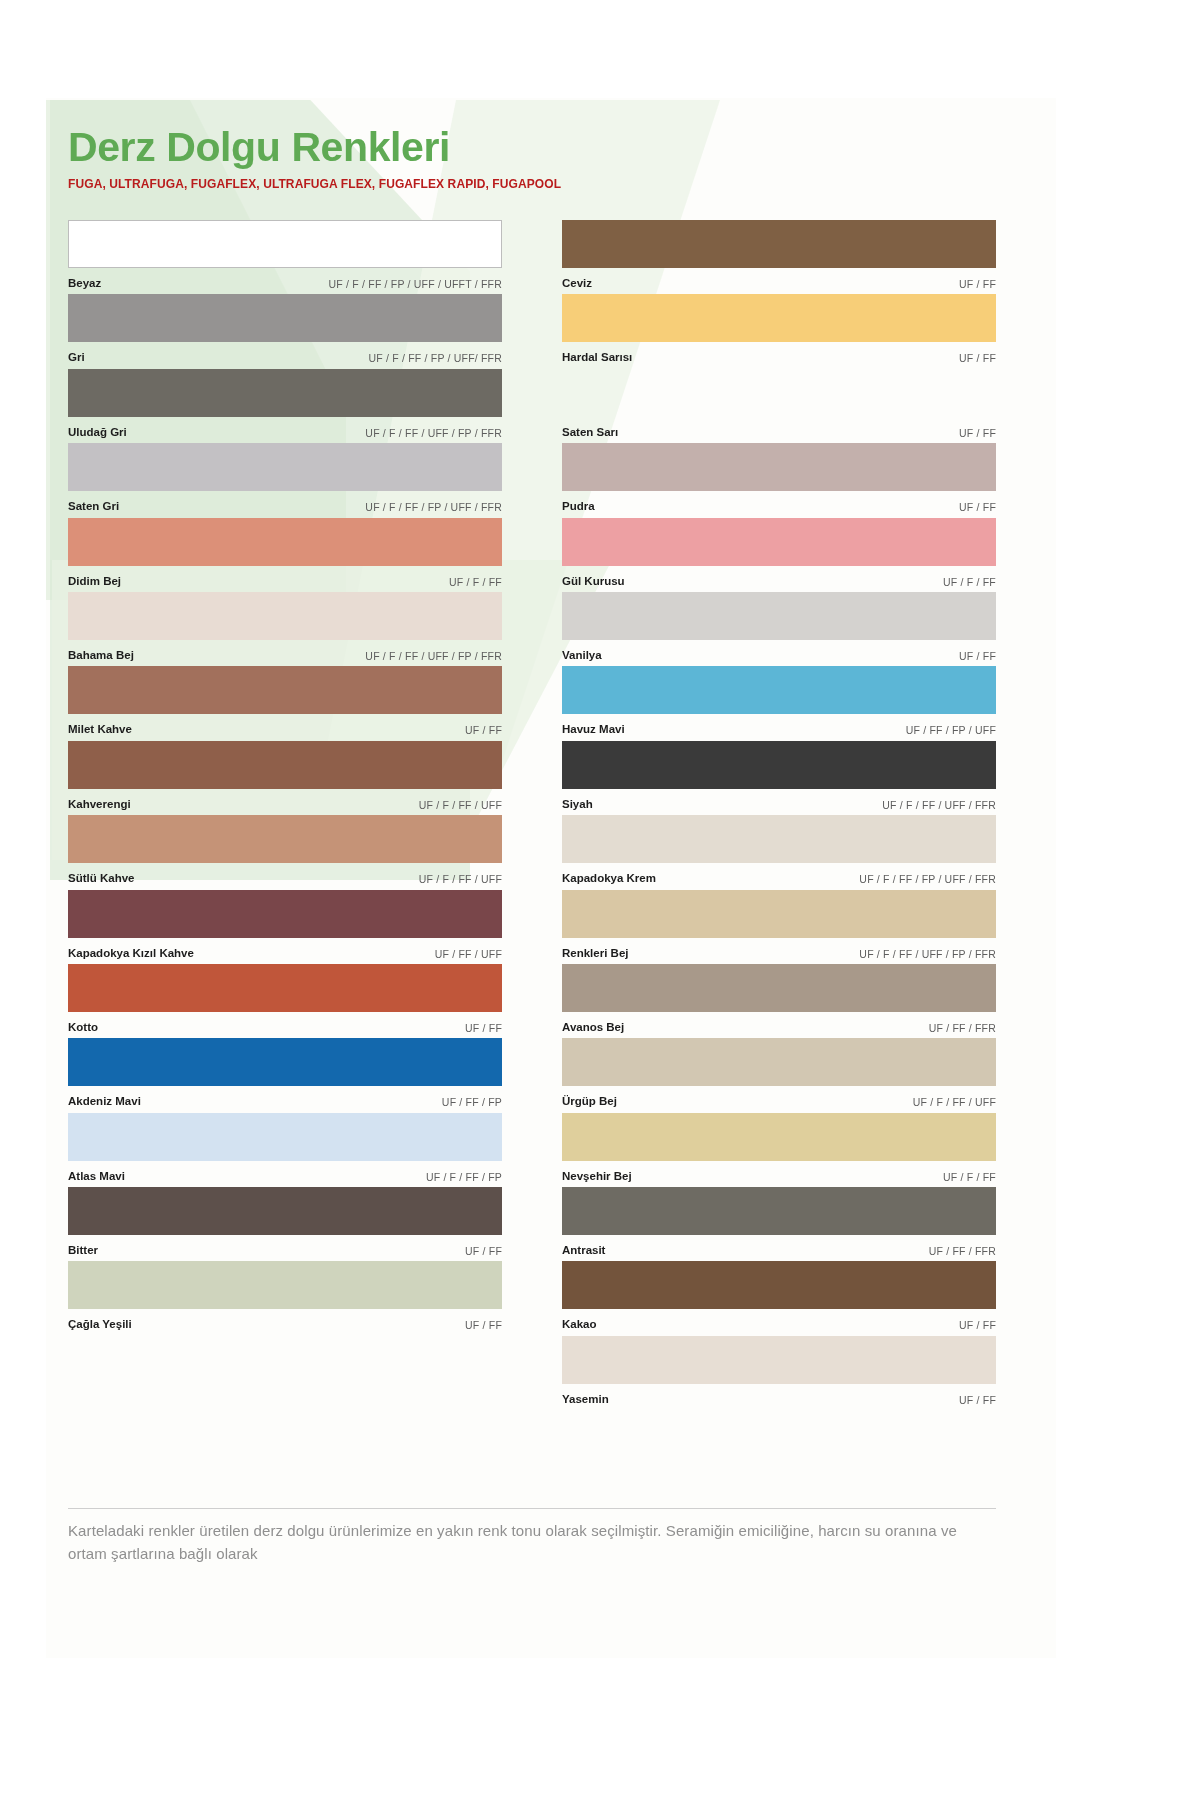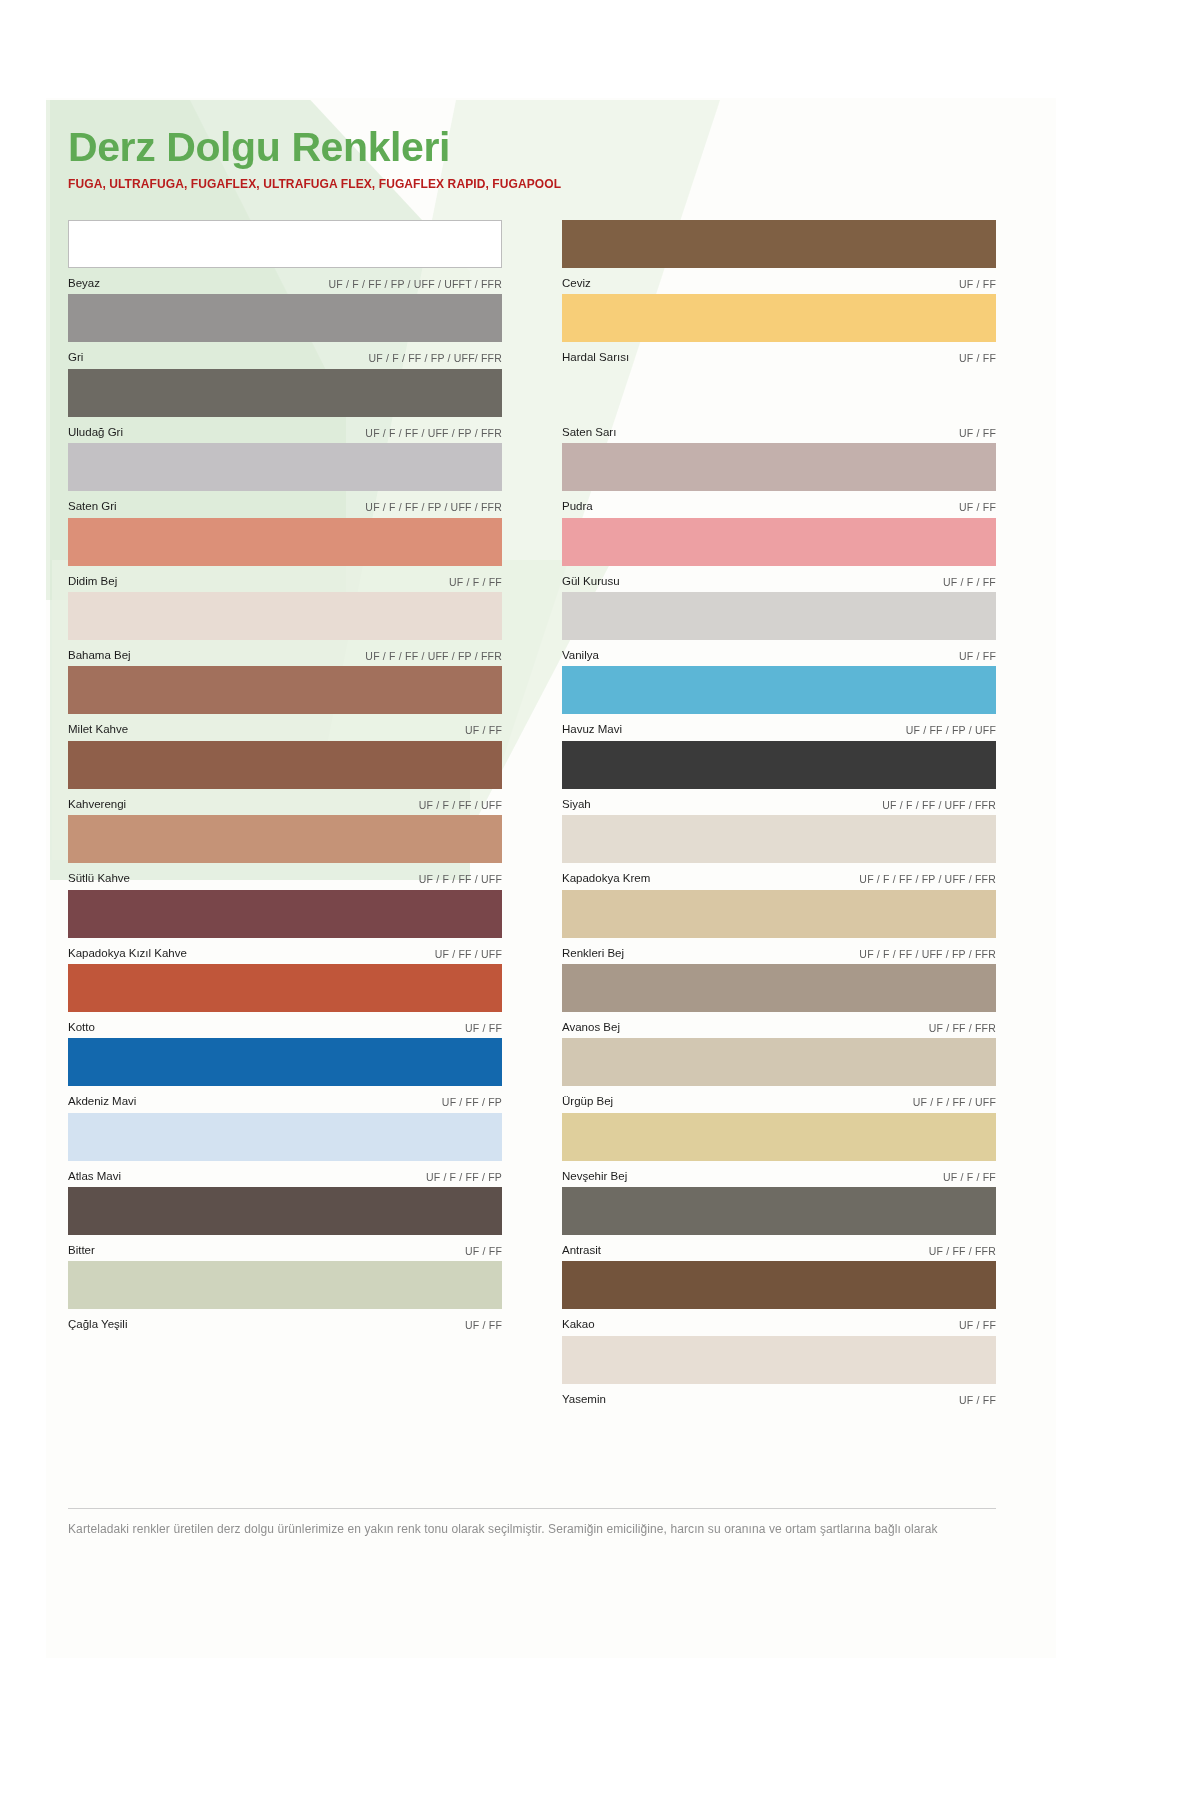--- a/index.html
+++ b/index.html
@@ -123,21 +123,21 @@
   .meta {
     position: relative;
     height: 26px;
     line-height: 26px;
   }
   .cname {
     position: absolute;
     left: 0;
     top: 2px;
     font-size: 11.5px;
-    font-weight: normal;
+    font-weight: bold;
     color: #1c1c1c;
     white-space: nowrap;
   }
   .ccode {
     position: absolute;
     right: 0;
     top: 3px;
     font-size: 10.5px;
     font-weight: normal;
     color: #5e5e5e;
@@ -153,21 +153,21 @@
     width: 928px;
     height: 1px;
     background: #cfcfcf;
     z-index: 6;
   }
   .footer-note {
     position: absolute;
     left: 68px;
     top: 1520px;
     width: 928px;
-    font-size: 12px;
+    font-size: 15px;
     color: #8f8f8f;
     line-height: 1.5;
     letter-spacing: .1px;
     z-index: 6;
   }
 </style>
 </head>
 <body>
 
 <div id="page">

